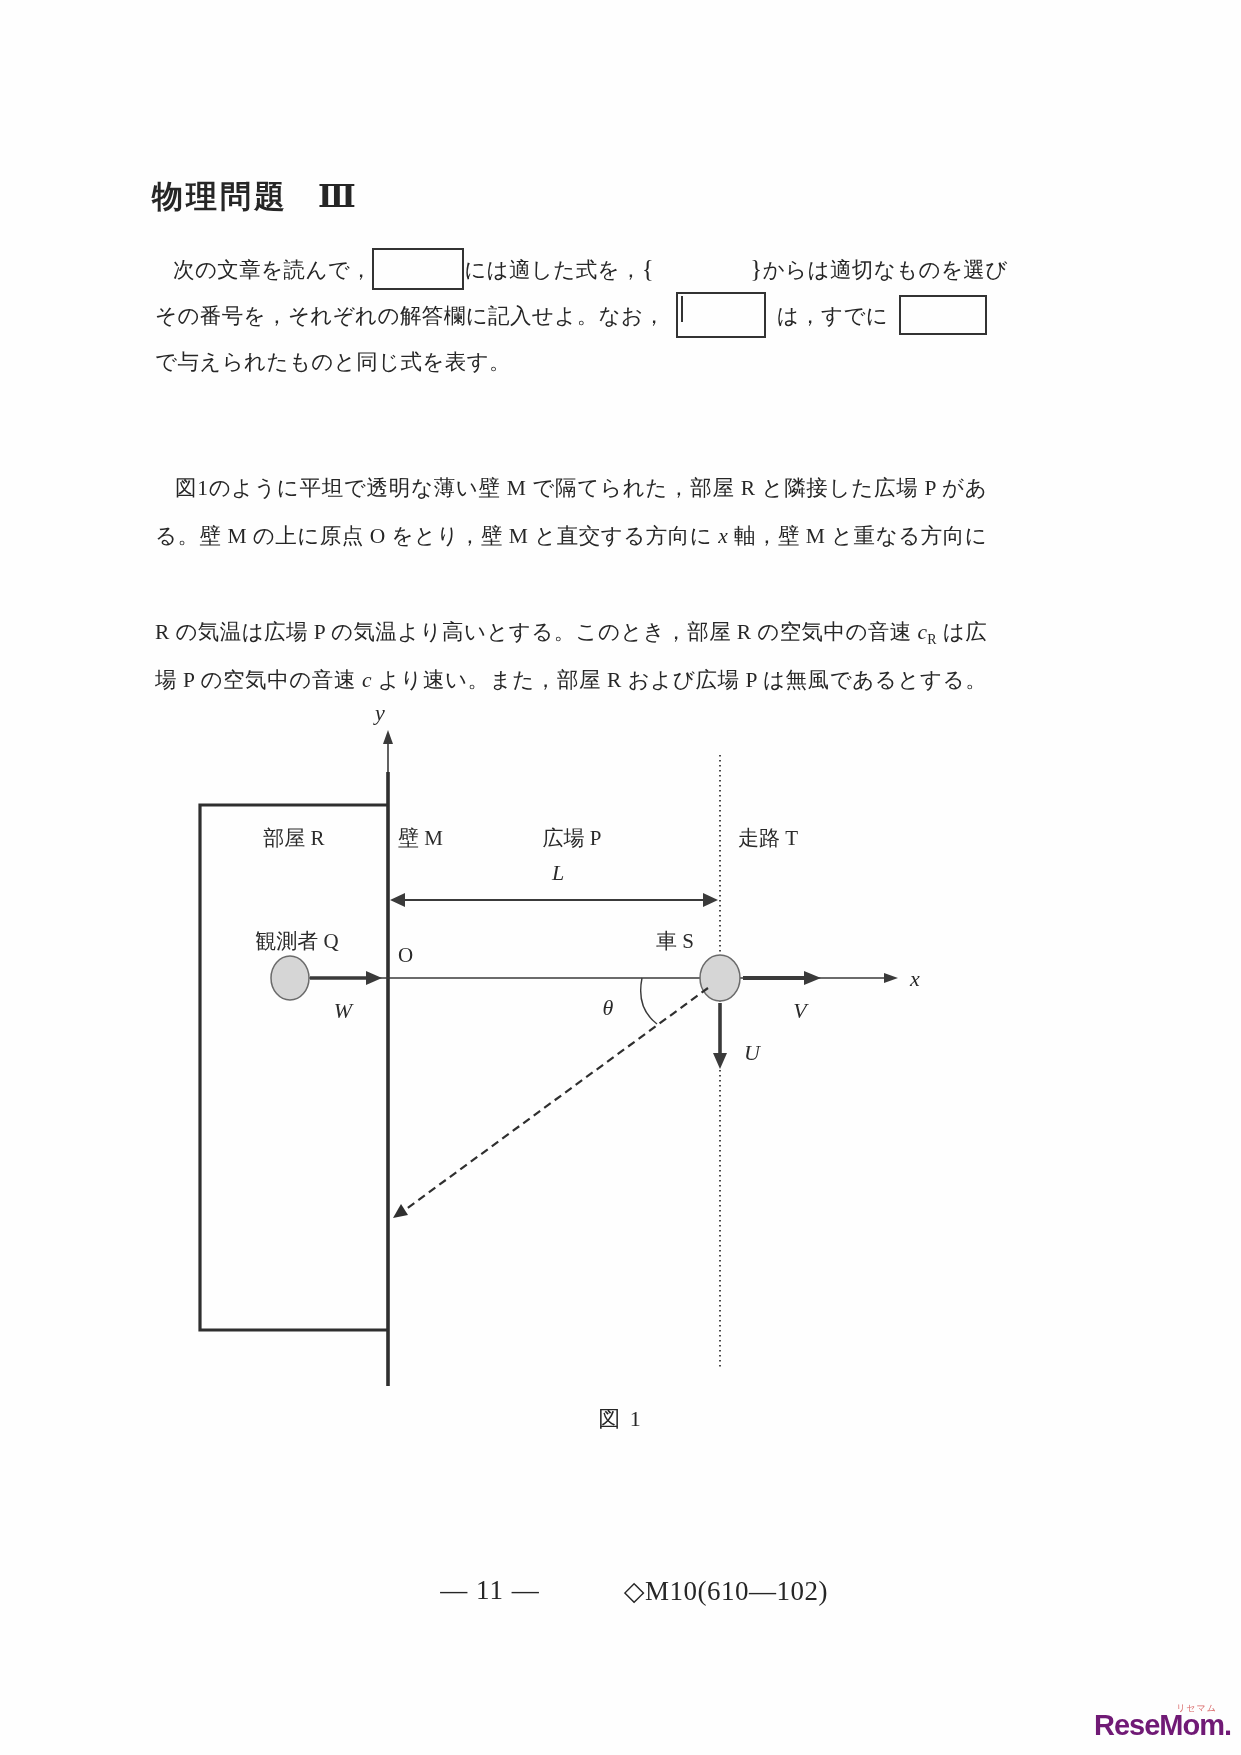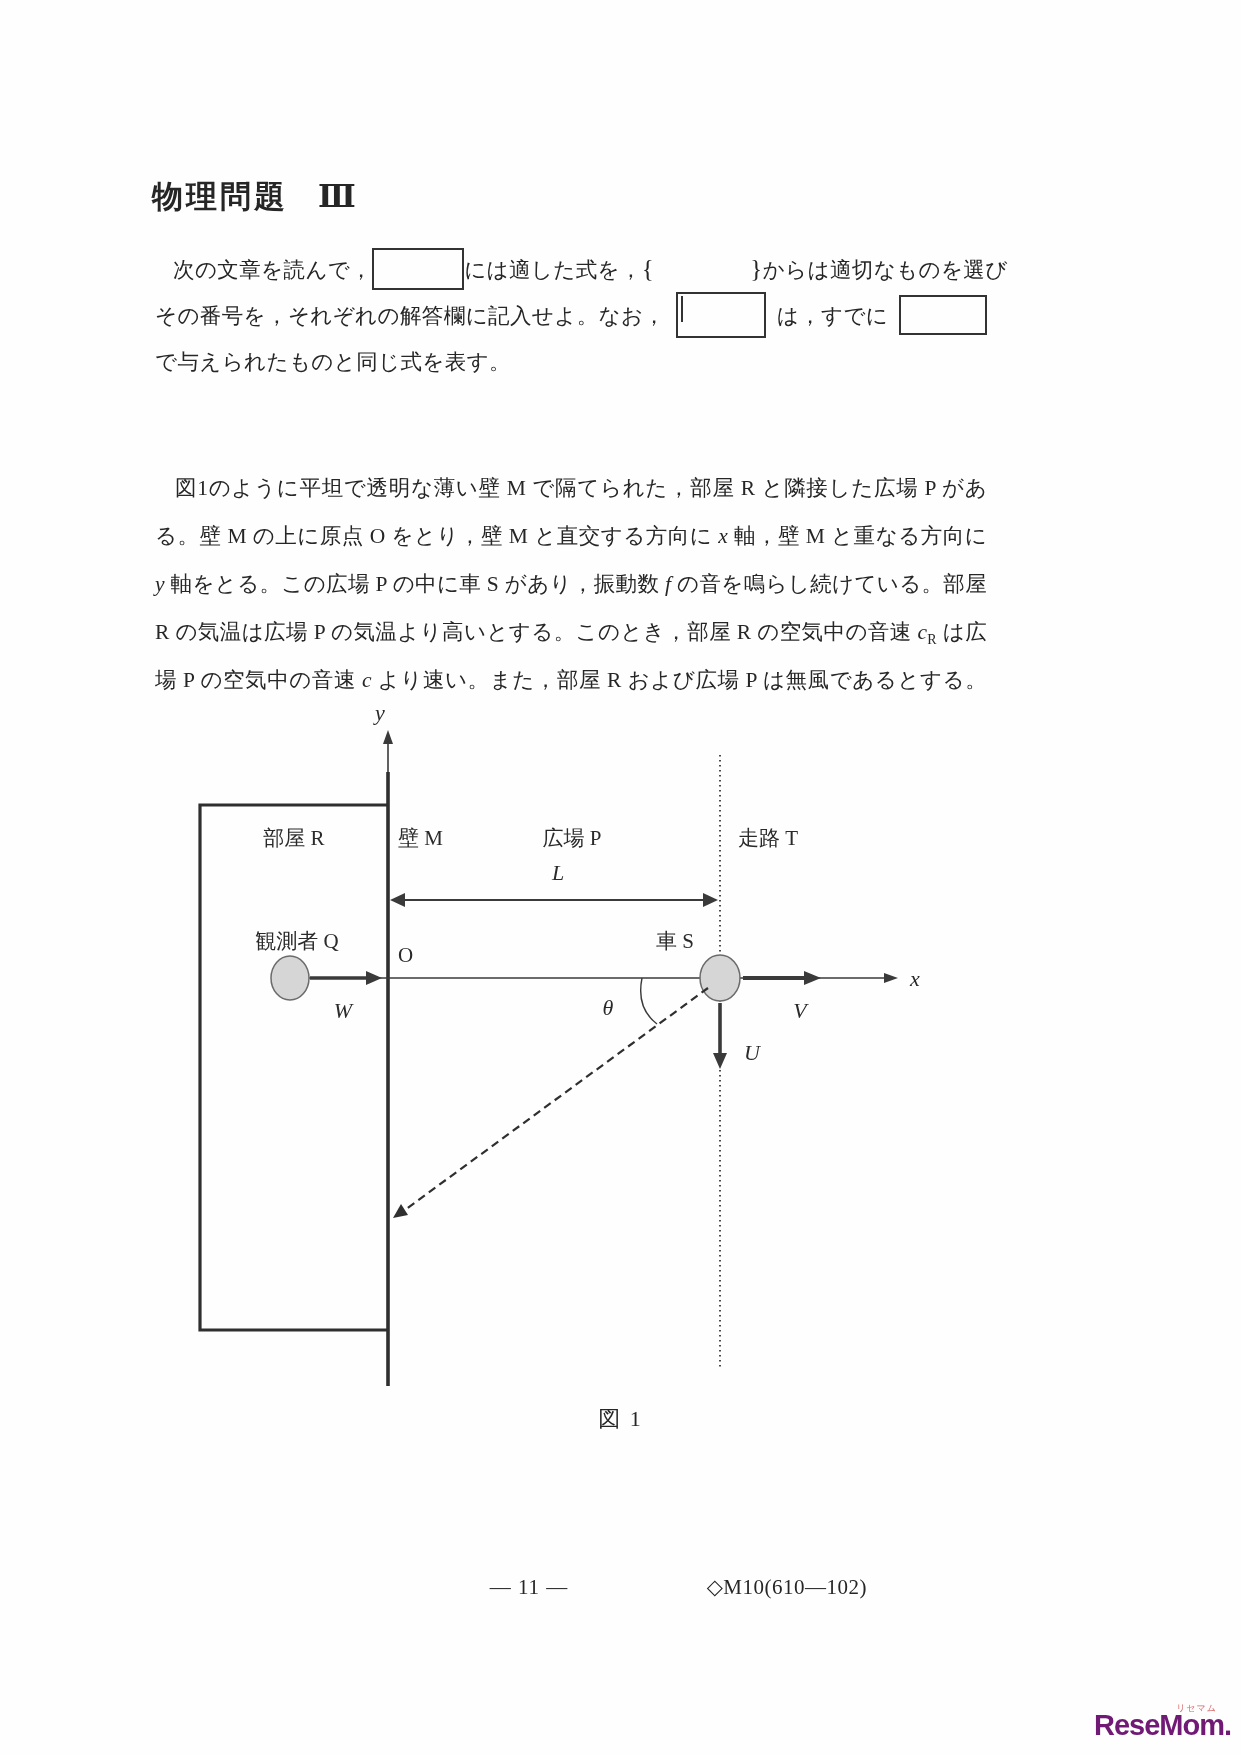--- a/index.html
+++ b/index.html
@@ -62,21 +62,21 @@
   .figure{position:absolute;left:160px;top:700px;width:790px;height:700px;}
   .figure svg{display:block;}
   .fig-label{font-size:21px;fill:#2a2a2a;}
   .fig-var{font-size:22px;font-style:italic;fill:#2a2a2a;}
   .fig-caption{
     position:absolute;left:0;top:1404px;width:1241px;
     text-align:center;font-size:22px;letter-spacing:2px;
   }
 
   
-  .footer{position:absolute;left:0;top:1575px;width:980px;height:32px;font-size:21px;margin-left:39px;}
+  .footer{position:absolute;left:0;top:1575px;width:980px;height:32px;font-size:27px;}
   .page-num{position:absolute;left:50%;transform:translateX(-50%);letter-spacing:1px;}
   .doc-code{position:absolute;right:152px;letter-spacing:0.5px;}
 
   
   .watermark{
     position:absolute;right:10px;top:1700px;width:220px;height:50px;
     text-align:right;
     font-family:"Liberation Sans","DejaVu Sans",sans-serif;
   }
   .wm-main{
@@ -116,21 +116,20 @@
     <span>は，すでに</span>
     <span class="blank-box small"></span>
   </div>
 
   <div class="iline iline3">
     <span>で与えられたものと同じ式を表す。</span>
   </div>
 
   <div class="pline pl1">図1のように平坦で透明な薄い壁 M で隔てられた，部屋 R と隣接した広場 P があ</div>
   <div class="pline pl2">る。壁 M の上に原点 O をとり，壁 M と直交する方向に <i>x</i> 軸，壁 M と重なる方向に</div>
-  <div class="pline pl3"><i>y</i> 軸をとる。この広場 P の中に車 S があり，振動数 <i>f</i> の音を鳴らし続けている。部屋</div>
   <div class="pline pl4">R の気温は広場 P の気温より高いとする。このとき，部屋 R の空気中の音速 <i>c</i><sub>R</sub> は広</div>
   <div class="pline pl5">場 P の空気中の音速 <i>c</i> より速い。また，部屋 R および広場 P は無風であるとする。</div>
 
   <div class="figure">
     <svg width="790" height="700" viewBox="0 0 790 700">
 
       <polygon points="228,30 223,44 233,44" fill="#3a3a3a"></polygon>
       <line x1="228" y1="40" x2="228" y2="75" stroke="#3a3a3a" stroke-width="1.6"></line>
       <text x="220" y="20" class="fig-var" text-anchor="middle">y</text>
 

